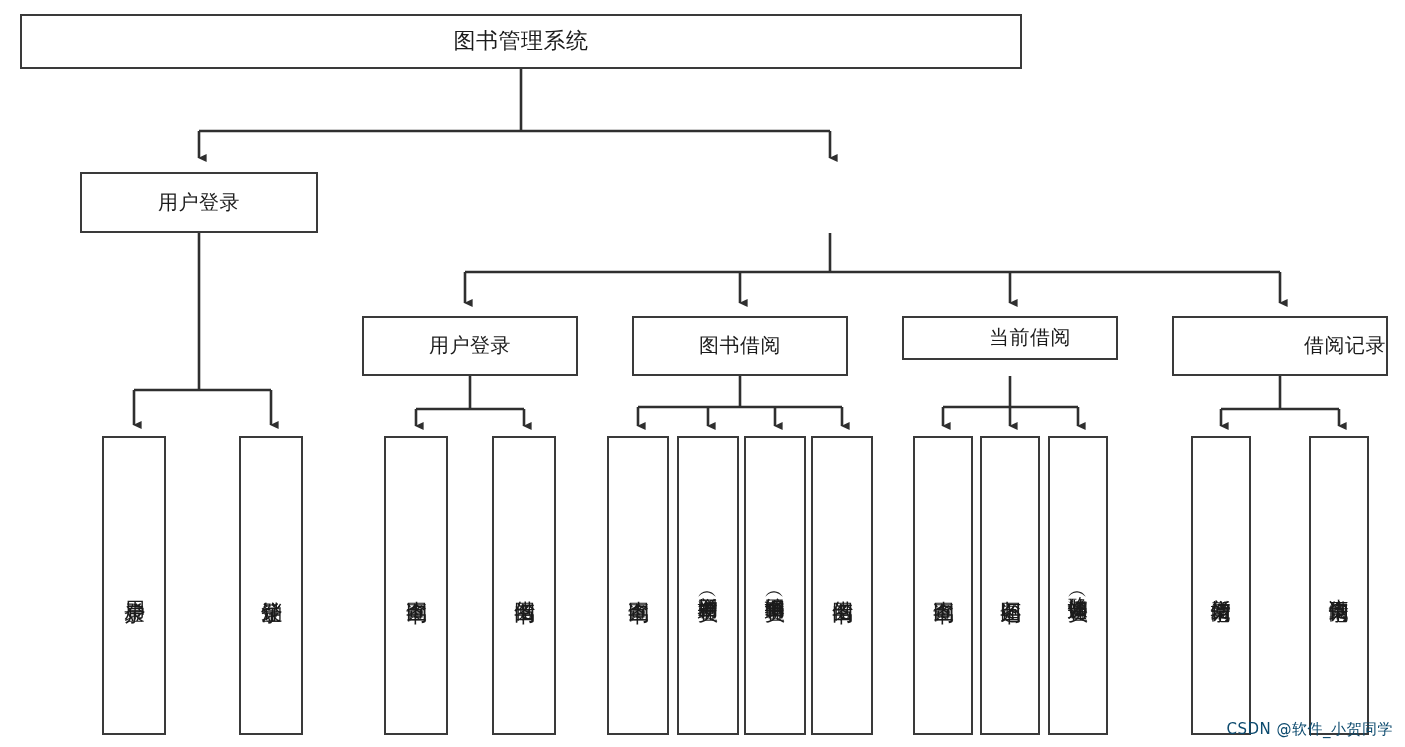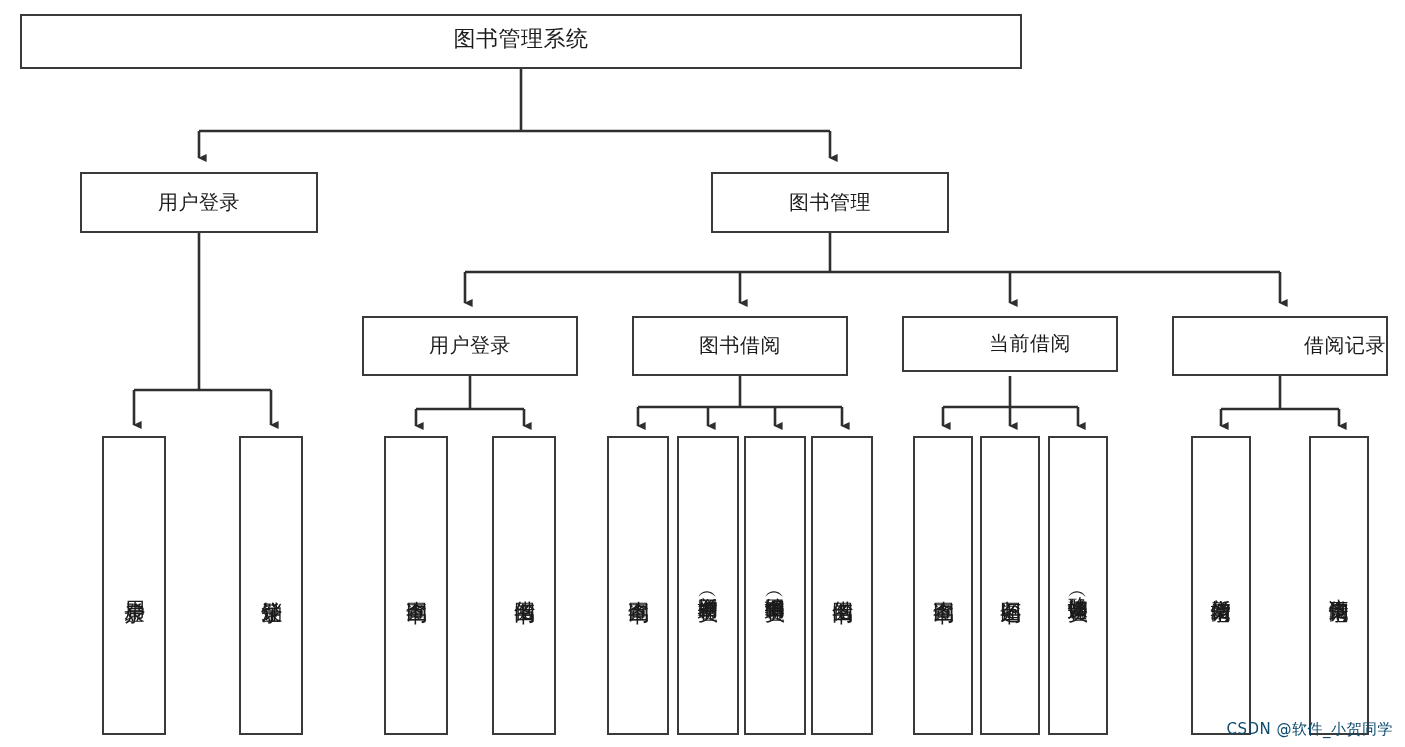--- a/index.html
+++ b/index.html
@@ -37,21 +37,21 @@
     color: #1b1b1b;
     line-height: 1.28;
     text-align: center;
     z-index: 3;
   }
   .node .label {
     display: block;
     letter-spacing: 0.5px;
   }
   
-  .node.root { font-size: 22px; font-family: Liberation Mono, monospace; }
+  .node.root { font-size: 22px; }
   
   .node.branch { font-size: 20px; }
   
   .node.leaf {
     align-items: center;
     justify-content: center;
     padding: 6px 2px;
   }
   .node.leaf .label {
     writing-mode: vertical-rl;
@@ -131,33 +131,30 @@
   </svg>
 
   <div class="node root" style="left:20px; top:14px; width:1002px; height:55px;">
     <span class="label">图书管理系统</span>
   </div>
 
   <div class="node branch" style="left:80px; top:172px; width:238px; height:61px;">
     <span class="label">用户登录</span>
   </div>
 
-  <div class="node branch" style="left:711px; top:172px; width:238px; height:61px;">
-    <span class="label">图书管理</span>
-  </div>
 
   <div class="node branch" style="left:362px; top:316px; width:216px; height:60px;">
     <span class="label">用户登录</span>
   </div>
 
   <div class="node branch" style="left:632px; top:316px; width:216px; height:60px;">
     <span class="label">图书借阅</span>
   </div>
 
-  <div class="node branch" style="left:902px; top:316px; width:216px; height:56px;padding-left:40px;">
+  <div class="node branch" style="left:902px; top:316px; width:216px; height:44px;padding-left:40px;">
     <span class="label">当前借阅</span>
   </div>
 
   <div class="node branch" style="left:1172px; top:316px; width:216px; height:60px;justify-content:flex-end;">
     <span class="label">借阅记录</span>
   </div>
 
   <div class="node leaf" style="left:102px; top:436px; width:64px; height:299px;">
     <span class="label">用户登录</span>
   </div>

